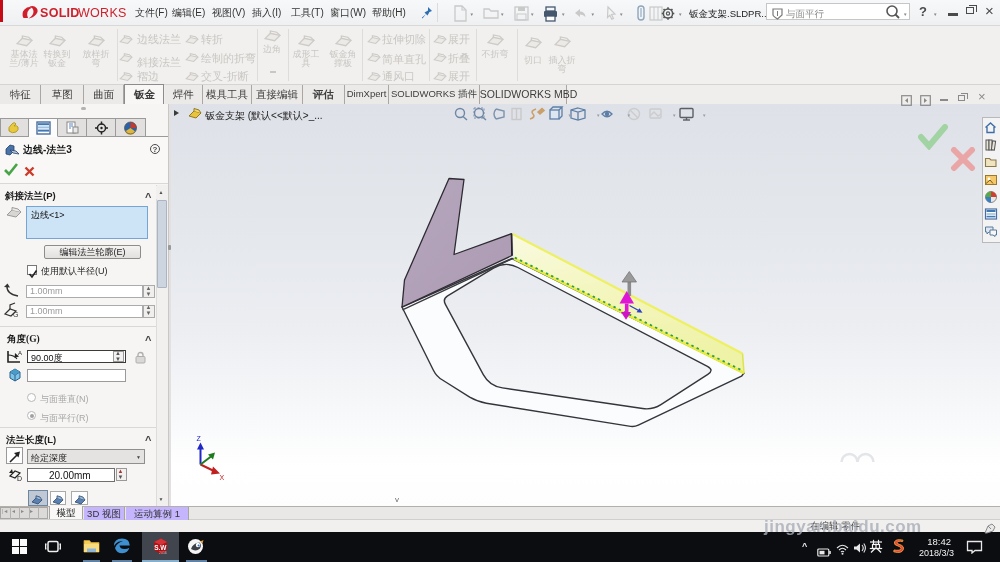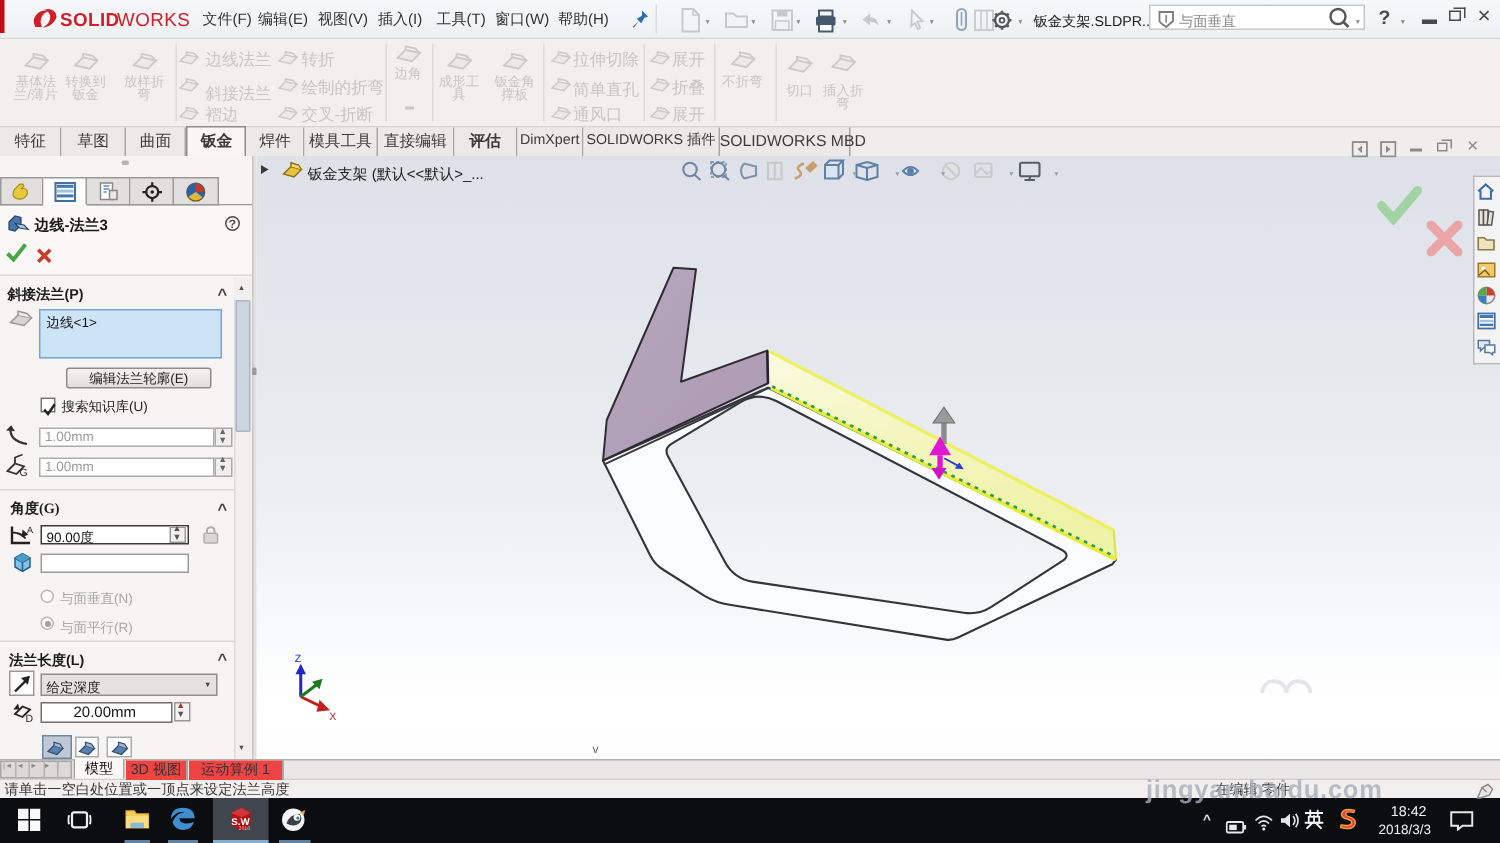--- a/index.html
+++ b/index.html
@@ -31,21 +31,21 @@
 .sechead{font-size:9.5px;font-weight:bold;color:#1c1c1c;white-space:nowrap;}
 .chev{font-size:11px;font-weight:bold;color:#444;}
 .fld{background:#fff;border:1px solid #ababab;font-size:9px;color:#9b9b9b;line-height:11px;padding-left:3px;white-space:nowrap;}
 .divh{height:1px;background:#dad8d6;}
 .graytxt{font-size:9px;color:#a8a8a8;white-space:nowrap;}
 .blacktxt{font-size:9px;color:#111;white-space:nowrap;}
 
 #viewport{left:170.5px;top:104px;width:829.5px;height:413px;background:linear-gradient(#dee1e7 0%,#e4e7ec 30%,#eceef2 55%,#f9fafb 78%,#ffffff 88%,#fdfdfd 100%);}
 
 #bottabs{left:0;top:506px;width:1000px;height:13px;background:#eae8e6;border-top:1px solid #b3afab;}
-.btab{top:0;height:13px;font-size:9.5px;line-height:13px;text-align:center;border-right:1px solid #a8a4a0;background:#ef4444;color:#333;white-space:nowrap;}
+.btab{top:0;height:13px;font-size:9.5px;line-height:13px;text-align:center;border-right:1px solid #a8a4a0;background:#c4b5fd;color:#333;white-space:nowrap;}
 #statusbar{left:0;top:519px;width:1000px;height:13px;background:#f1f0ef;border-top:1px solid #cfcfcf;}
 #taskbar{left:0;top:532px;width:1000px;height:30px;background:#0c0d11;}
 #watermark{left:764px;top:517px;font-size:17px;font-weight:bold;color:rgba(168,173,183,0.8);letter-spacing:0.5px;white-space:nowrap;}
 </style></head>
 <body>
 <div id="app">
 <div class="ab" id="titlebar"></div>
 <div class="ab" id="redstrip"></div>
 <div class="ab" id="logo"><svg width="120" height="17" viewBox="0 0 120 17">
 <path d="M3.5 14 Q1 9 4.5 5.5 Q8 2 12 3.5 Q8.5 5 7.5 8 Q6.5 11 8 14 Z" fill="#cf1f2b"></path>
@@ -59,28 +59,27 @@
 <div class="ab menu" style="left:252px;">插入(I)</div>
 <div class="ab menu" style="left:291px;">工具(T)</div>
 <div class="ab menu" style="left:330px;">窗口(W)</div>
 <div class="ab menu" style="left:372px;">帮助(H)</div>
 <div class="ab" id="pin"><svg width="12" height="14" viewBox="0 0 12 14">
         <path d="M7 1 L11 5 L8.5 6 L6.5 9.5 L5 8 L1.5 12.5 L0.8 11.8 L5 8 L3.5 6.5 L7 4.5 Z" fill="#2f6fb1"></path>
       </svg></div>
 <div class="ab tsep" style="left:437px;"></div>
 <div class="ab" id="fname">钣金支架.SLDPR...</div>
 <div class="ab" id="searchbox"></div>
-<div class="ab" id="searchtxt">与面垂直</div>
+<div class="ab" id="searchtxt">与面平行</div>
 <div class="ab" id="ribbon"></div>
 <div class="ab" id="tabrow"></div>
 <div class="ab" id="panel"></div>
 <div class="ab" id="viewport"></div>
 <div class="ab" id="bottabs"></div>
 <div class="ab" id="statusbar"></div>
-<div class="ab" style="left:3px;top:520px;font-size:9.5px;color:#3a3a3a;white-space:nowrap;">请单击一空白处位置或一顶点来设定法兰高度</div>
 <div class="ab" style="left:810px;top:520px;font-size:9.5px;color:#3a3a3a;white-space:nowrap;">在编辑 零件</div>
 <div class="ab" id="taskbar"></div>
 <div class="ab ticon" style="left:452px;"><svg width="17" height="17" viewBox="0 0 17 17">
         <path d="M3 1h7l4 4v11H3z" fill="none" stroke="#c9c9c9" stroke-width="1.3"></path>
         <path d="M10 1v4h4" fill="none" stroke="#c9c9c9" stroke-width="1.1"></path>
       </svg></div>
 <div class="ab ticon" style="left:483px;"><svg width="17" height="17" viewBox="0 0 17 17">
         <path d="M1 13V4h5l2 2h7v7z" fill="none" stroke="#c9c9c9" stroke-width="1.3"></path>
       </svg></div>
 <div class="ab ticon" style="left:512.5px;"><svg width="17" height="17" viewBox="0 0 17 17">
@@ -332,21 +331,21 @@
         <path d="M1 9 L6 4 L15 6 L10 11Z" fill="#d8d6d3" stroke="#9a9a9a"></path>
         <path d="M6 4 L6 1.5 L12 3 L15 6" fill="#eceae8" stroke="#9a9a9a"></path>
       </svg></div>
 <div class="ab" style="left:26px;top:206px;width:122px;height:33px;background:#cde3f6;border:1px solid #74a5d4;"></div>
 <div class="ab" style="left:31px;top:209px;font-size:9px;color:#111;">边线&lt;1&gt;</div>
 <div class="ab" style="left:44px;top:245px;width:97px;height:14px;background:linear-gradient(#f4f3f2,#e2e0de);border:1px solid #8f8c88;border-radius:2px;font-size:9px;color:#222;text-align:center;line-height:13px;white-space:nowrap;">编辑法兰轮廓(E)</div>
 <div class="ab" style="left:27px;top:265px;width:10px;height:10px;background:#fff;border:1px solid #777;"></div>
 <div class="ab" style="left:28px;top:265px;"><svg width="10" height="10" viewBox="0 0 10 10">
         <path d="M1.5 5 L4 8 L8.5 1.5" fill="none" stroke="#222" stroke-width="1.6"></path>
       </svg></div>
-<div class="ab" style="left:41px;top:265px;font-size:9px;color:#222;white-space:nowrap;">搜索知识库(U)</div>
+<div class="ab" style="left:41px;top:265px;font-size:9px;color:#222;white-space:nowrap;">使用默认半径(U)</div>
 <div class="ab" style="left:3px;top:283px;"><svg width="17" height="15" viewBox="0 0 17 15">
         <path d="M15 13 Q3 11 4 2" fill="none" stroke="#333" stroke-width="1.4"></path>
         <path d="M1 4 L4.5 0.5 L7 4.5 Z" fill="#333"></path>
       </svg></div>
 <div class="ab fld" style="left:26px;top:285px;width:117px;height:13px;">1.00mm</div>
 <div class="ab" style="left:143px;top:285px;width:12px;height:13px;background:#f0efee;border:1px solid #ababab;"></div>
 <div class="ab" style="left:145.5px;top:284.5px;font-size:6px;color:#666;">▲</div>
     <div class="ab" style="left:145.5px;top:290.5px;font-size:6px;color:#666;">▼</div>
 <div class="ab" style="left:3px;top:302px;"><svg width="17" height="16" viewBox="0 0 17 16">
         <path d="M2 12 L7 7 L13 9 L8 14Z" fill="none" stroke="#333" stroke-width="1.2"></path>

